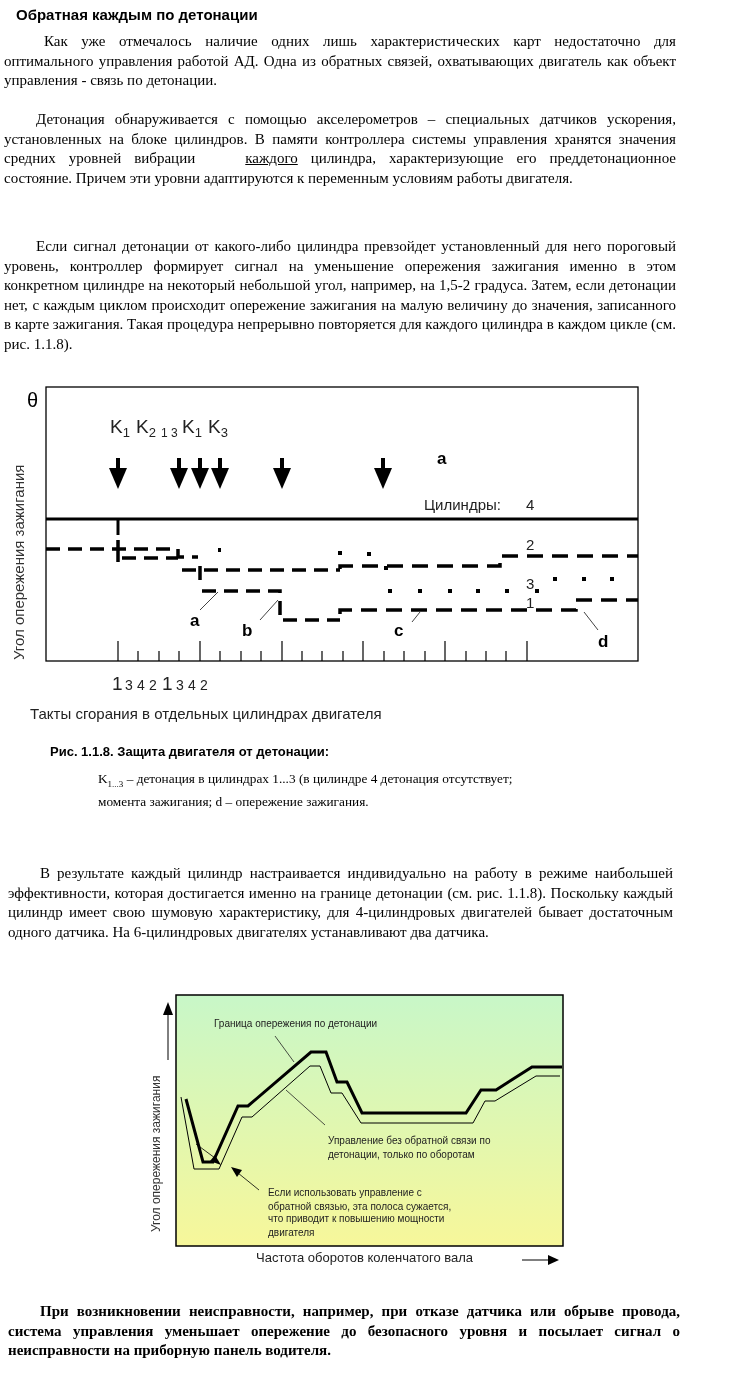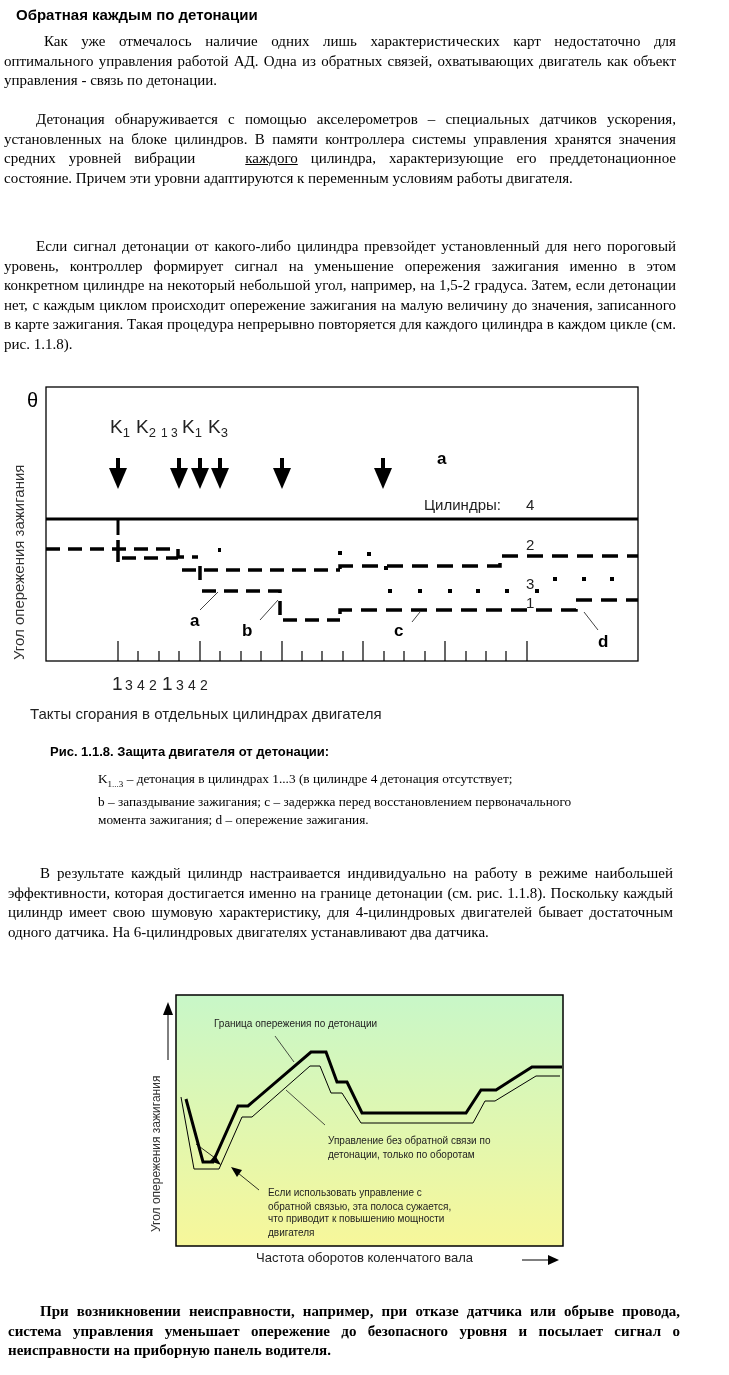--- a/index.html
+++ b/index.html
@@ -153,21 +153,20 @@
     <text x="176" y="690" font-size="14">3</text>
     <text x="188" y="690" font-size="14">4</text>
     <text x="200" y="690" font-size="14">2</text>
   </g>
   <text x="30" y="719" font-size="15" fill="#222">Такты сгорания в отдельных цилиндрах двигателя</text>
 </svg>
 
 <div class="caption-title sans">Рис. 1.1.8. Защита двигателя от детонации:</div>
 <div class="caption-body serif">
   <div><span>K</span><sub style="font-size:9px">1...3</sub><span> – детонация в цилиндрах 1...3 (в цилиндре 4 детонация отсутствует;</span></div>
-  <div>b – запаздывание зажигания; c – задержка перед восстановлением первоначального</div>
   <div>момента зажигания; d – опережение зажигания.</div>
 </div>
 
 <div class="para serif" style="top:864px; left:8px; width:665px;"><span class="ind"></span><span>В результате каждый цилиндр настраивается индивидуально на работу в режиме наибольшей эффективности, которая достигается именно на границе детонации (см. рис. 1.1.8). Поскольку каждый цилиндр имеет свою шумовую характеристику, для 4-цилиндровых двигателей бывает достаточным одного датчика. На 6-цилиндровых двигателях устанавливают два датчика.</span></div>
 
 <svg class="fig2" viewBox="140 960 440 320" width="440" height="320">
   <defs>
     <linearGradient id="bg2" x1="0" y1="0" x2="0" y2="1">
       <stop offset="0" id="g2top" stop-color="#c8f7c8"></stop>
       <stop offset="1" id="g2bot" stop-color="#f7f79a"></stop>

